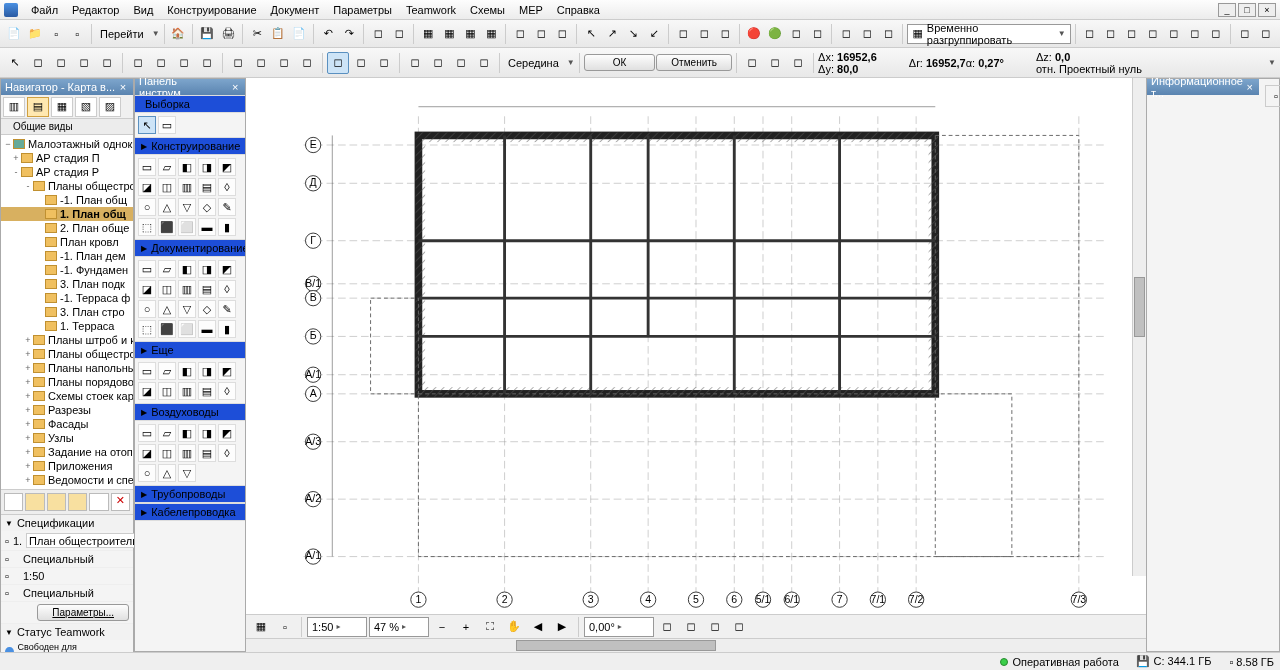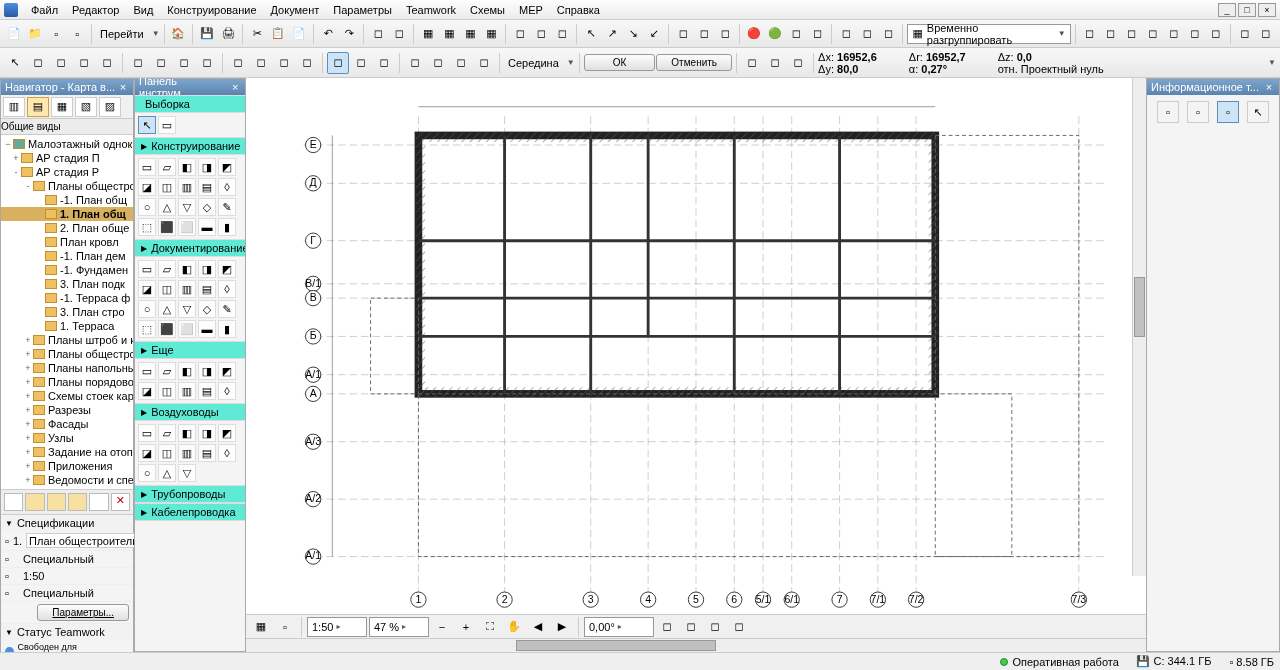--- a/index.html
+++ b/index.html
@@ -24,54 +24,54 @@
 
 .main { flex: 1; display: flex; overflow: hidden; }
 .panel { background: #f4f4f4; border: 1px solid #aaa; display: flex; flex-direction: column; }
 .panel-header { background: linear-gradient(#7da5cc,#5a84b0); color: #fff; height: 16px; display: flex; align-items: center; padding: 0 4px; font-size: 10px; }
 .panel-header .close { margin-left: auto; width: 12px; text-align: center; cursor: pointer; }
 
 .left-stack { width: 134px; display: flex; flex-direction: column; }
 .nav-tabs { background: #f0f0f0; height: 24px; display: flex; align-items: center; padding: 2px; gap: 2px; border-bottom: 1px solid #ccc; }
 .nav-tab { width: 22px; height: 20px; border: 1px solid #ccc; background: #fff; cursor: pointer; display:flex;align-items:center;justify-content:center; }
 .nav-tab.active { background: #ffe8b0; border-color: #d0a040; }
-.sub-header { background: #ececec; padding: 2px 0; border-bottom: 1px solid #ccc; font-size: 10px; }
+.sub-header { background: #ececec; padding: 2px 12px; border-bottom: 1px solid #ccc; font-size: 10px; }
 .tree { flex: 1; overflow: auto; background: #fff; font-size: 10px; padding: 2px 0; }
 .tree-item { display: flex; align-items: center; padding: 1px 2px; white-space: nowrap; cursor: pointer; }
 .tree-item.selected { background: #d8b060; font-weight: bold; }
 .tree-icon { width: 12px; height: 10px; background: #f0c060; border: 1px solid #c09030; margin-right: 3px; flex-shrink:0; }
 .tree-toggle { width: 10px; font-size: 9px; color: #666; text-align: center; flex-shrink:0; }
 .ind1 { padding-left: 10px; } .ind2 { padding-left: 22px; } .ind3 { padding-left: 34px; }
 
 .actions-row { display: flex; gap: 2px; padding: 3px; background: #eee; border-top: 1px solid #ccc; }
 .act-btn { width: 20px; height: 18px; border: 1px solid #bbb; background: #fff; cursor: pointer; }
 
 .spec-section { border-top: 1px solid #ccc; }
 .section-head { display: flex; align-items: center; background: #f2f2f2; padding: 2px 4px; font-size: 10px; }
 .section-head .arrow { font-size: 8px; margin-right: 4px; }
 .spec-row { display: flex; padding: 2px 4px; font-size: 10px; border-bottom: 1px solid #eee; align-items: center; gap: 4px; }
 .spec-row .spec-input { flex:1; background:#fff; border:1px solid #ccc; padding:1px 2px; height:15px; }
 .btn { background: linear-gradient(#fdfdfd,#e0e0e0); border: 1px solid #999; padding: 2px 14px; border-radius: 3px; cursor: pointer; font-size: 10px; }
 
 .tools-col { width: 112px; display: flex; flex-direction: column; }
-.tool-section-head { background: #5eead4; padding: 2px 6px; font-size: 10px; display: flex; align-items: center; border-bottom:1px solid #ddd; border-top:1px solid #ddd; }
+.tool-section-head { background: #1d4ed8; padding: 2px 6px; font-size: 10px; display: flex; align-items: center; border-bottom:1px solid #ddd; border-top:1px solid #ddd; }
 .tool-section-head .arr { font-size: 8px; margin-right: 4px; }
 .tool-grid { display: flex; flex-wrap: wrap; padding: 3px; gap: 2px; }
 .tool { width: 18px; height: 18px; border: 1px solid #ddd; background: #fdfdfd; cursor: pointer; display:flex;align-items:center;justify-content:center; }
 .tool.active { background: #cde4f7; border-color: #5a90c0; }
 
 .canvas-area { flex: 1; display: flex; flex-direction: column; background: #fff; position: relative; }
 .viewport { flex: 1; background: #fff; position: relative; overflow: hidden; }
 .bottom-tools { height: 24px; background: #f0f0f0; border-top: 1px solid #ccc; display: flex; align-items: center; padding: 0 4px; gap: 2px; }
 .scrollbar-h { height: 14px; background: #f0f0f0; border-top: 1px solid #ccc; display:flex; }
 .sb-track { flex:1; background:#eee; position:relative; }
 .sb-thumb { position:absolute; background:#c0c0c0; border:1px solid #999; }
 .scrollbar-v { width: 14px; background: #f0f0f0; border-left: 1px solid #ccc; position:absolute; right:0; top:0; bottom:38px; }
 
-.right-stack { width: 134px; display: flex; flex-direction: column; }
+.right-stack { width: 134px; display: flex; flex-direction: row; }
 .info-icons { display: flex; gap: 8px; padding: 6px; justify-content: center; }
 .info-icon { width: 22px; height: 22px; border: 1px solid #ccc; cursor: pointer; display:flex;align-items:center;justify-content:center; }
 
 svg.floorplan { width:100%; height:100%; }
 text { font-family: Arial; }
 </style>
 </head>
 <body>
 
 <div class="menubar">
@@ -196,21 +196,21 @@
   <div class="tb-sep"></div>
   <div class="tb-btn">◻</div>
   <div class="tb-btn">◻</div>
   <div class="tb-btn">◻</div>
   <div class="tb-sep"></div>
   <div style="display:flex;flex-direction:column;font-size:10px;line-height:12px;">
     <div><span>Δх:</span> <b>16952,6</b></div>
     <div><span>Δу:</span> <b>80,0</b></div>
   </div>
   <div style="width:30px;"></div>
-  <div style="display:flex;flex-direction:column;font-size:10px;line-height:12px;">
+  <div style="display:flex;flex-direction:row;font-size:10px;line-height:12px;">
     <div><span>Δr:</span> <b>16952,7</b></div>
     <div><span>α:</span> <b>0,27°</b></div>
   </div>
   <div style="width:30px;"></div>
   <div style="display:flex;flex-direction:column;font-size:10px;line-height:12px;">
     <div><span>Δz:</span> <b>0,0</b></div>
     <div>отн. Проектный нуль</div>
   </div>
   <span class="chev" style="margin-left:auto;">▼</span>
 </div>

